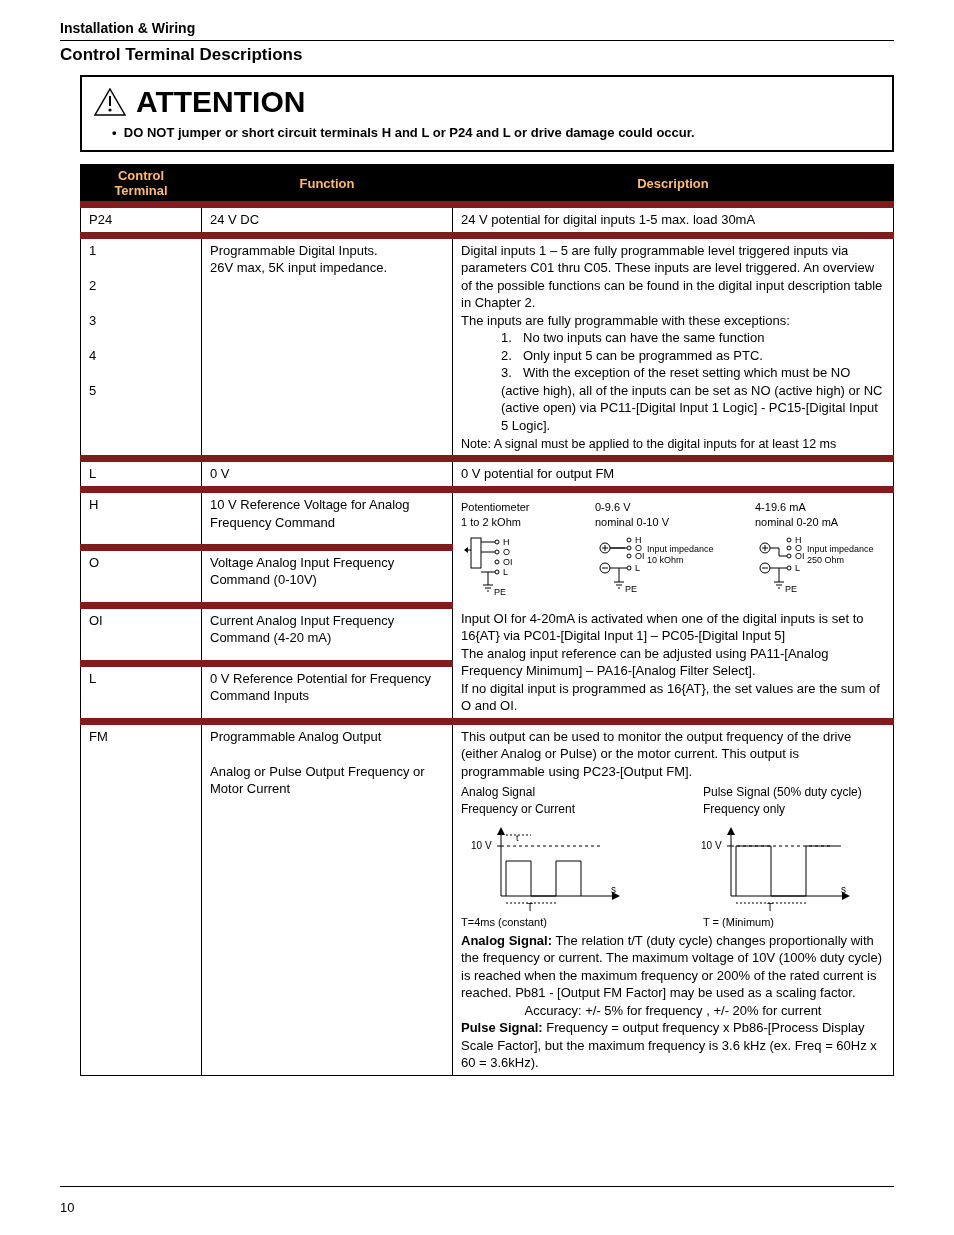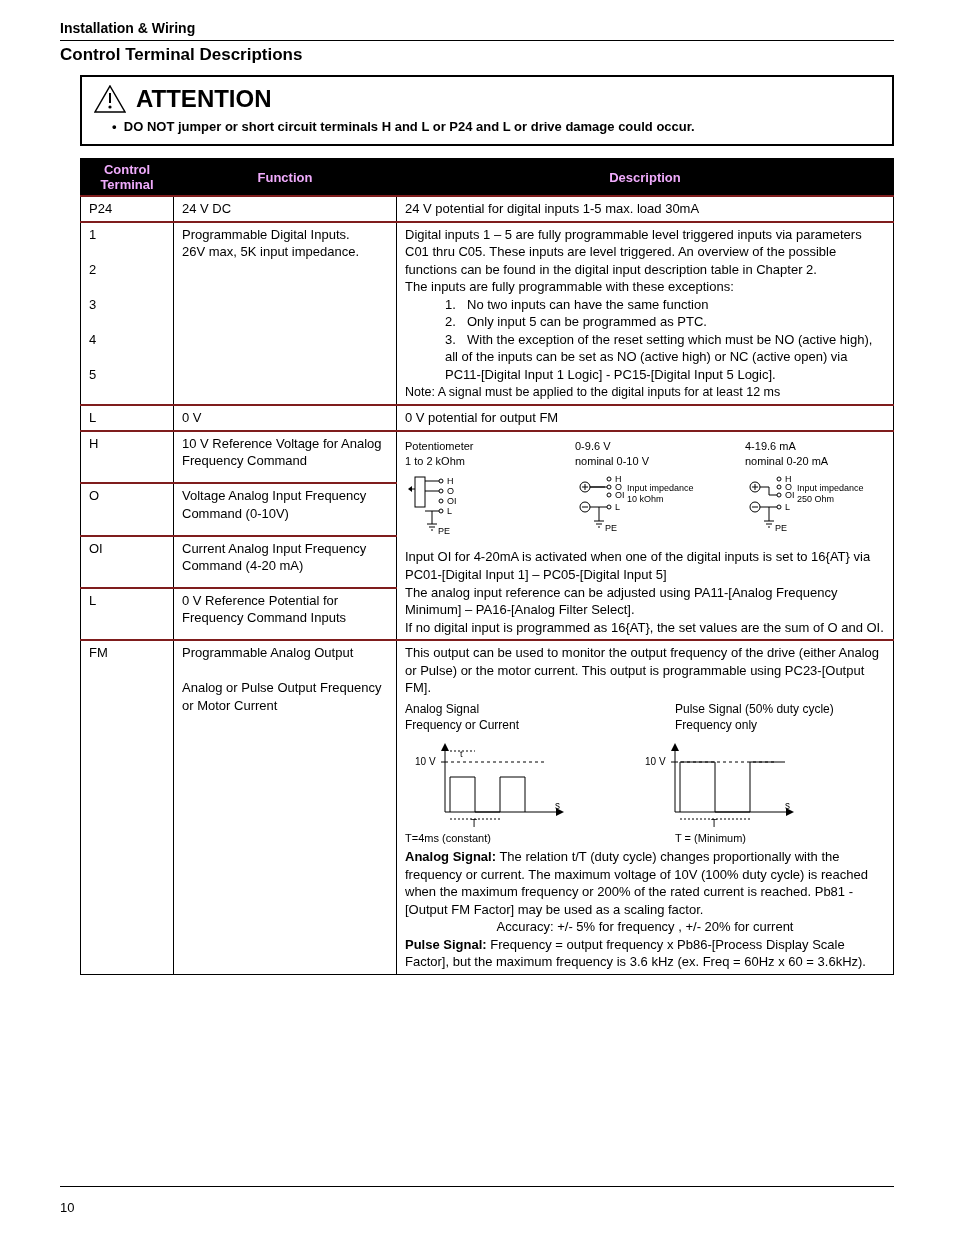--- a/index.html
+++ b/index.html
@@ -2,26 +2,26 @@
 <html><head>
 <meta charset="utf-8">
 <style>
   html,body{margin:0;padding:0;background:#fff;font-family:Arial,Helvetica,sans-serif;color:#000;}
   .page{width:954px;min-height:1235px;box-sizing:border-box;padding:20px 60px 20px 60px;position:relative;}
   .hdr{font-size:14px;font-weight:bold;border-bottom:1.5px solid #000;padding-bottom:4px;margin-bottom:4px;}
   h2.sect{font-size:17px;font-weight:bold;margin:0 0 10px 0;}
   .attn-box{border:2px solid #000;padding:8px 12px 10px 12px;margin:0 0 12px 20px;}
   .attn-row{display:flex;align-items:center;gap:10px;}
   .attn-icon{width:32px;height:28px;}
-  .attn-title{font-size:24px;font-weight:bold;}
+  .attn-title{font-size:30px;font-weight:bold;}
   .attn-bullet{font-size:13px;font-weight:bold;margin:6px 0 0 18px;}
   .intro{font-size:14px;margin:10px 0 8px 20px;line-height:1.35;}
   table.term{border-collapse:collapse;width:calc(100% - 20px);margin-left:20px;font-size:13px;}
-  table.term th{background:#000;color:#f0abfc;font-weight:bold;text-align:center;padding:3px 6px;border:1px solid #000;}
-  table.term td{border-left:1px solid #000;border-right:1px solid #000;border-top:2px solid #7f1d1d;padding:3px 8px 3px 8px;vertical-align:top;line-height:1.35;}
+  table.term th{background:#000;color:#fdba74;font-weight:bold;text-align:center;padding:3px 20px;border:1px solid #000;}
+  table.term td{border-left:1px solid #000;border-right:1px solid #000;border-top:7px solid #7f1d1d;padding:3px 8px 3px 8px;vertical-align:top;line-height:1.35;}
   table.term tr.last td{border-bottom:1.5px solid #000;}
   .ol-item{margin-left:40px;}
   .ol-num{display:inline-block;width:22px;}
   .note{font-size:12.5px;}
   .diag-row{display:flex;gap:30px;font-size:11px;margin:4px 0 6px 0;}
   .diag-col{flex:1;}
   .mini{display:block;}
   .sig-row{display:flex;gap:60px;font-size:12px;margin:4px 0 2px 0;}
   .sig-col{flex:1;}
   .svgwrap{display:flex;gap:60px;margin:4px 0 2px 0;}

